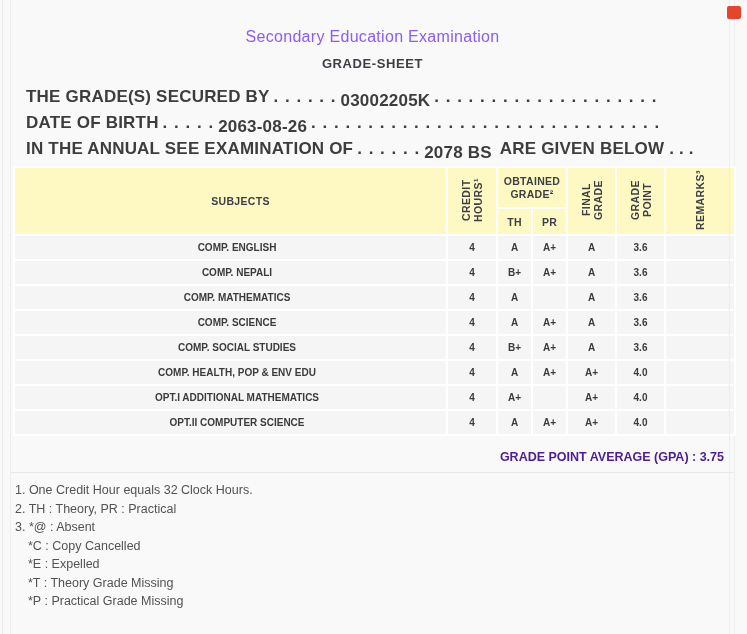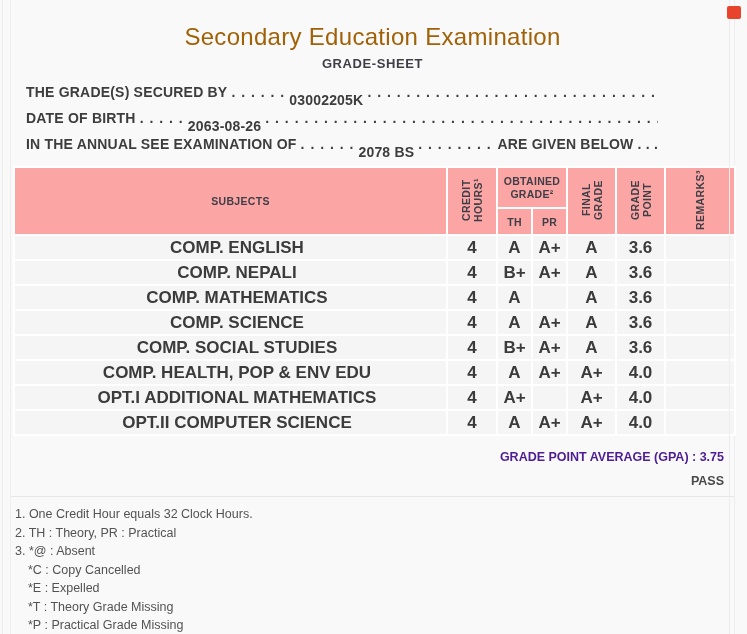--- a/index.html
+++ b/index.html
@@ -21,31 +21,31 @@
     position:absolute; top:0; bottom:0; right:4px; width:1px;
     background:#ececec;
   }
   .edge-left { position:absolute; top:0; bottom:0; left:2px; width:1px; background:#ececec; }
   .close-btn {
     position:absolute; top:6px; right:6px; width:14px; height:13px;
     background:#e8432d; border-radius:2px; border:none; cursor:pointer;
   }
   .content { position:relative; width:100%; height:100%; padding-top:26px; }
   .title {
-    text-align:center; color:#a16207; font-size:24px; font-weight:400;
+    text-align:center; color:#8b5cf6; font-size:16px; font-weight:400;
     letter-spacing:0.3px; line-height:22px;
   }
   .subtitle {
     text-align:center; color:#3e3e46; font-size:13px; font-weight:700;
     letter-spacing:0.6px; margin-top:8px; line-height:16px;
   }
   .info { margin:12px 0 0 15px; width:632px; }
   .info-line {
-    display:flex; align-items:flex-start; height:26px;
-    font-size:14px; font-weight:700; color:#3d3d3d; letter-spacing:0.2px;
+    display:flex; align-items:center; height:26px;
+    font-size:17px; font-weight:700; color:#3d3d3d; letter-spacing:0.2px;
     white-space:nowrap;
   }
   .info-line .lbl { flex:0 0 auto; }
   .info-line .dots { flex:0 0 auto; padding:0 4px; letter-spacing:1px; }
   .info-line .val { flex:0 0 auto;margin-top:8px; }
   .info-line .leader {
     flex:1 1 auto; min-width:0; overflow:hidden; white-space:nowrap;
     letter-spacing:1px; padding-left:4px;
   }
   .info-line .sfx { flex:0 0 auto; padding-left:4px; }
@@ -54,22 +54,22 @@
     margin:4px 0 0 2px;
     width:721px;
     border-collapse:separate; border-spacing:2px;
     background:#ffffff;
     table-layout:fixed;
   }
   table.grades th, table.grades td {
     background:#f5f5f5; font-weight:700; color:#3e3e46;
     text-align:center; vertical-align:middle;
   }
-  table.grades th { background:#fca5a5; font-size:10.5px; letter-spacing:0.3px; }
-  table.grades td { font-size:17px; color:#3b3b3b; height:23px; }
+  table.grades th { background:#fef9c3; font-size:10.5px; letter-spacing:0.3px; }
+  table.grades td { font-size:10px; color:#3b3b3b; height:23px; }
   th.subjects-h { text-align:left; padding-left:20px; font-size:11.5px; }
   td.subject-c { text-align:left; padding-left:13px; }
   .hdr-row1 th { height:38px; }
   .hdr-row2 th { height:24px; font-size:11px; }
   .vert {
     display:inline-block;
     writing-mode:vertical-rl;
     transform:rotate(180deg);
     height:52px;
     line-height:12px;
@@ -215,21 +215,20 @@
         <td>A+</td>
         <td>A+</td>
         <td>4.0</td>
         <td></td>
       </tr>
     </tbody>
       </table>
 
     <div class="summary">
       <div class="gpa-line">GRADE POINT AVERAGE (GPA) : 3.75</div>
-      <div class="pass-line">PASS</div>
     </div>
 
     <div class="divider"></div>
 
     <div class="footnotes">
       <div class="fn">1. One Credit Hour equals 32 Clock Hours.</div>
       <div class="fn">2. TH : Theory, PR : Practical</div>
       <div class="fn">3. *@ : Absent</div>
       <div class="fn sub">*C : Copy Cancelled</div>
       <div class="fn sub">*E : Expelled</div>

